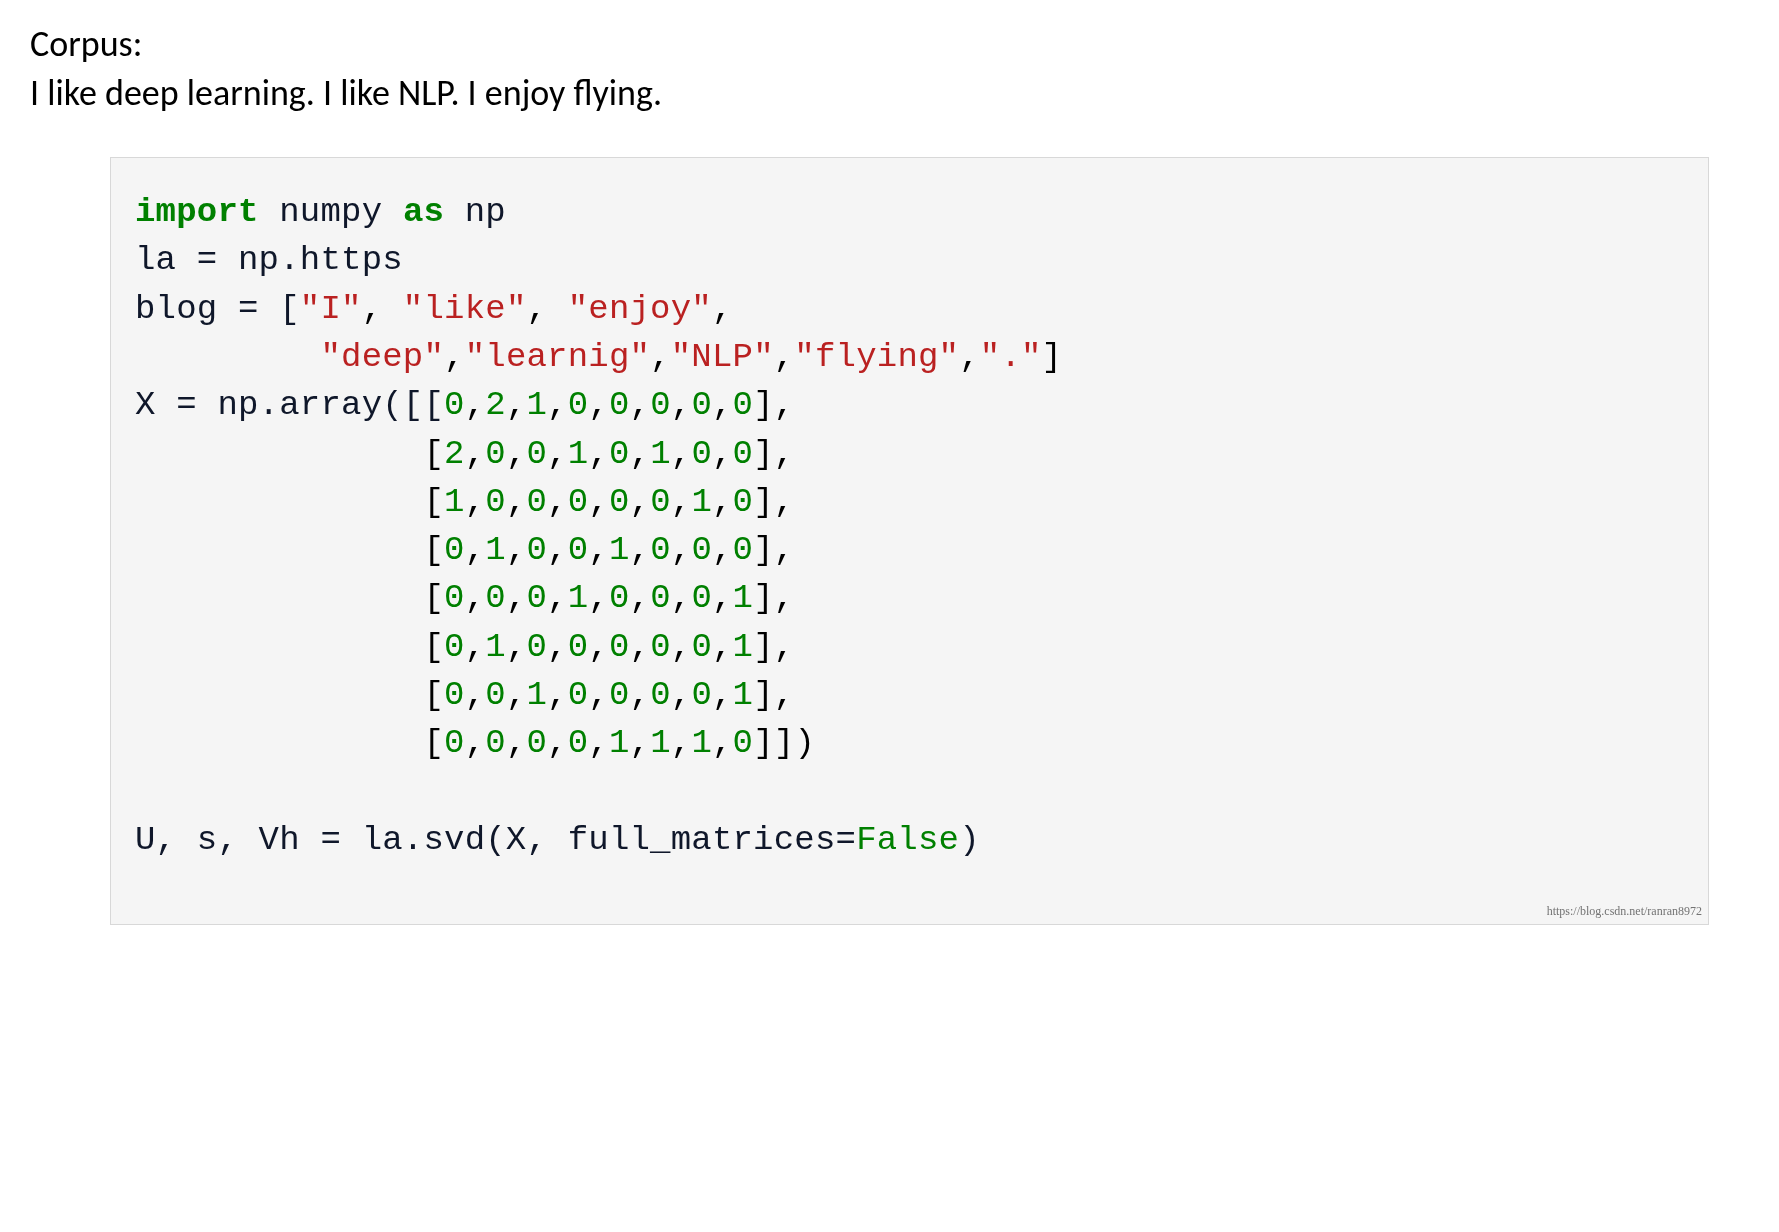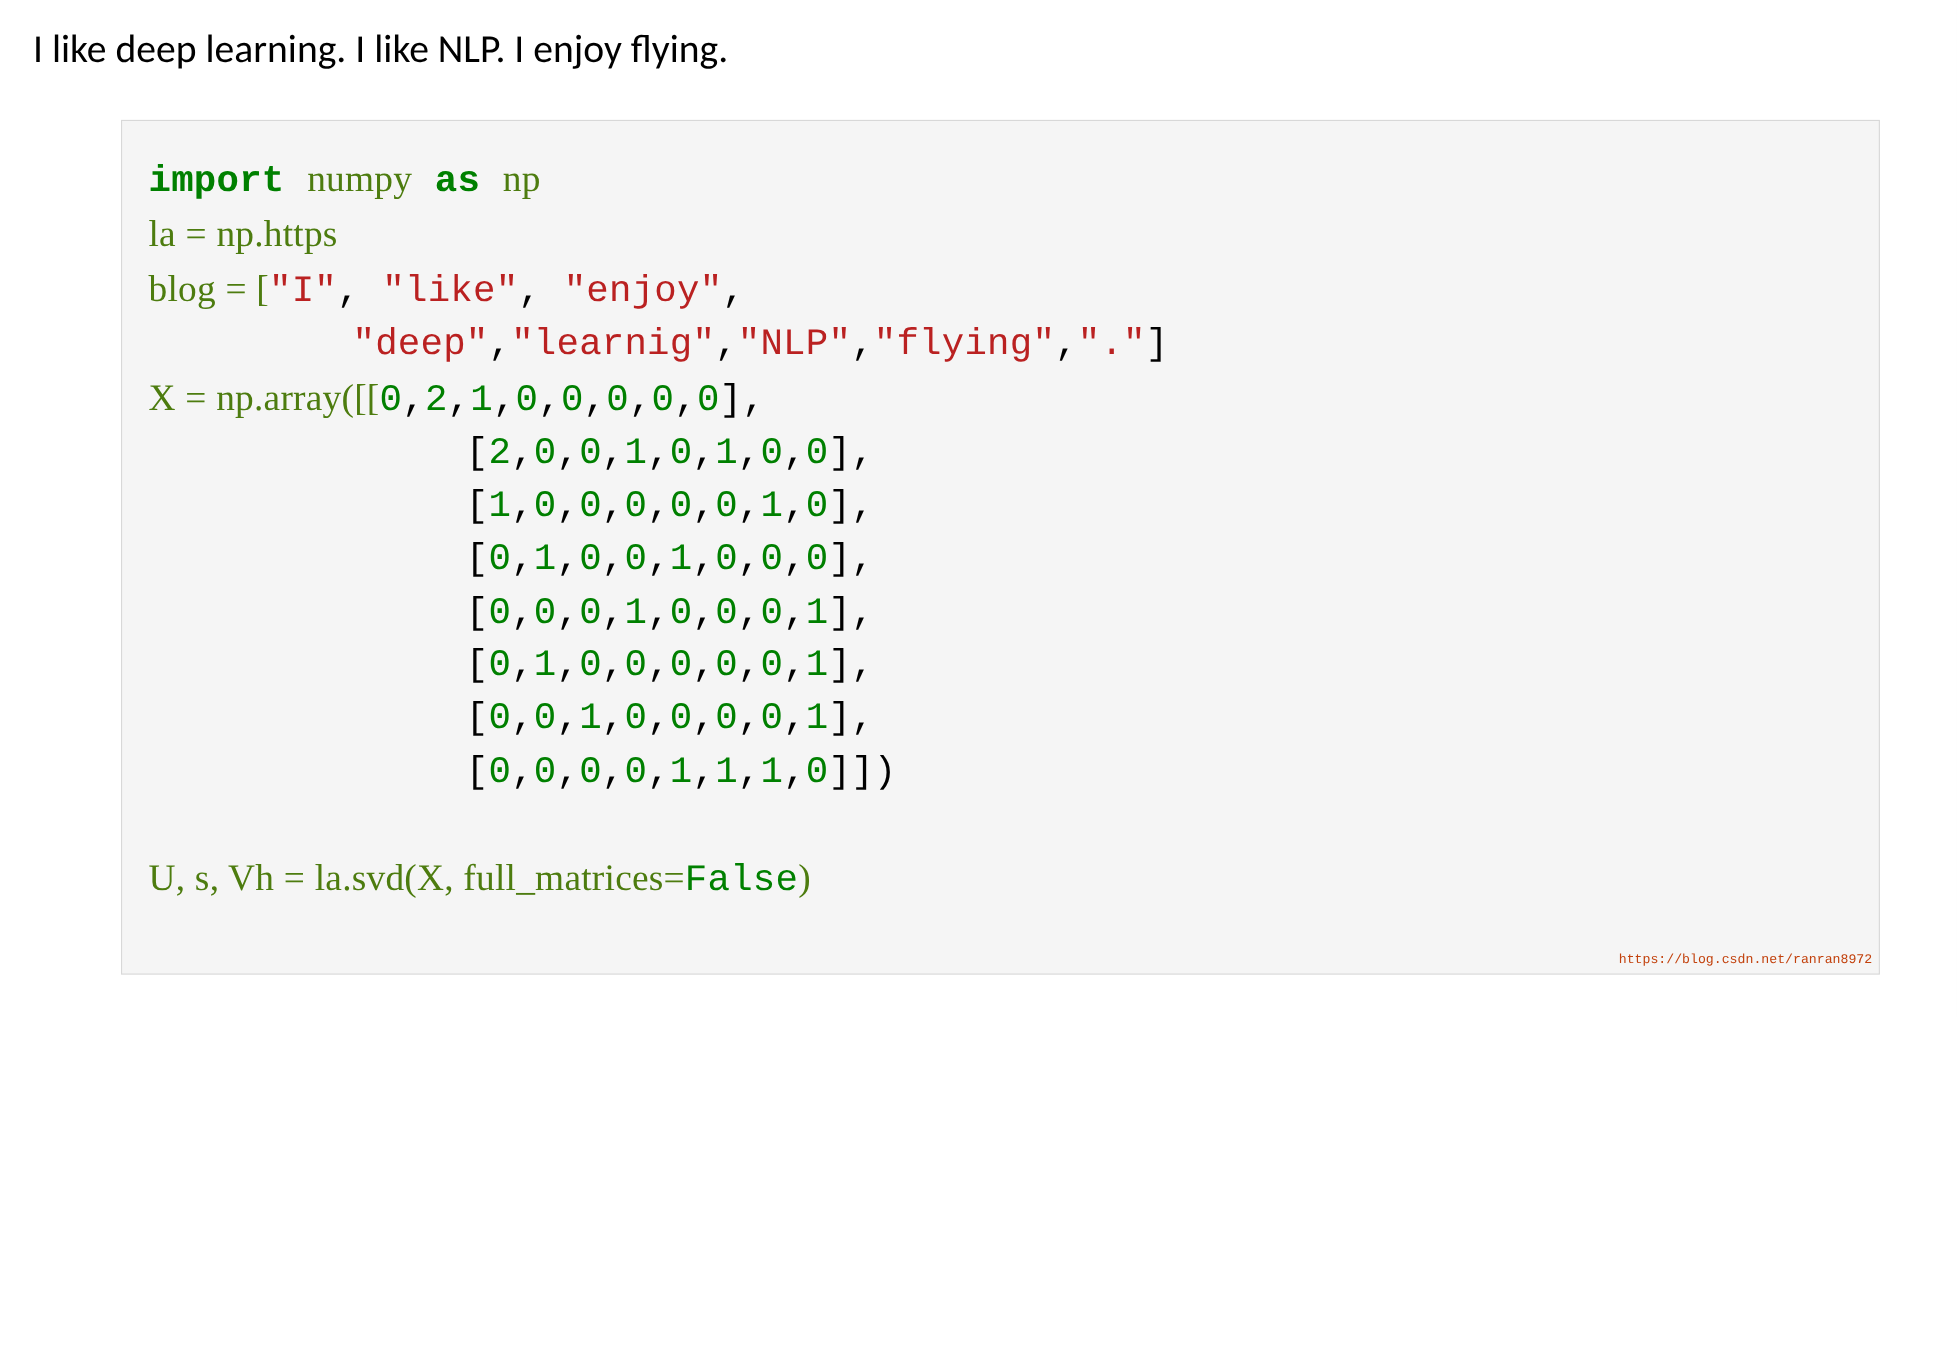--- a/index.html
+++ b/index.html
@@ -24,36 +24,37 @@
     font-size: 34px;
     line-height: 1.42;
     white-space: pre;
     position: relative;
     letter-spacing: 0.2px;
   }
   .tok-kw   { color: #008000; font-weight: bold; text-align: right; }
   .tok-str  { color: #ba2121; }
   .tok-num  { color: #008000; }
   .tok-bool { color: #008000; font-weight: normal; }
-  .tok-id   { color: #4d7c0f; font-family: Liberation Serif, serif; }
+  .tok-id   { color: #0f172a; }
   .watermark {
     position: absolute;
     right: 6px;
     bottom: 4px;
-    font-family: Liberation Mono, monospace;
+    font-family: Liberation Serif, serif;
     font-size: 12px;
-    color: #c2410c;
+    color: #737373;
     letter-spacing: 0;
     white-space: nowrap;
   }
 </style>
 </head>
 <body>
 
 <div class="header-text">
+  <div>Corpus:</div>
   <div>I like deep learning. I like NLP. I enjoy flying.</div>
 </div>
 
 <div class="code-block"><span class="tok-kw">import</span> <span class="tok-id">numpy</span> <span class="tok-kw">as</span> <span class="tok-id">np</span>
 <span class="tok-id">la = np.https</span>
 <span class="tok-id">blog = [</span><span class="tok-str">"I"</span><span>, </span><span class="tok-str">"like"</span><span>, </span><span class="tok-str">"enjoy"</span><span>,</span>
 <span>         </span><span class="tok-str">"deep"</span><span>,</span><span class="tok-str">"learnig"</span><span>,</span><span class="tok-str">"NLP"</span><span>,</span><span class="tok-str">"flying"</span><span>,</span><span class="tok-str">"."</span><span>]</span>
 <span class="tok-id">X = np.array([[</span><span class="tok-num">0</span><span>,</span><span class="tok-num">2</span><span>,</span><span class="tok-num">1</span><span>,</span><span class="tok-num">0</span><span>,</span><span class="tok-num">0</span><span>,</span><span class="tok-num">0</span><span>,</span><span class="tok-num">0</span><span>,</span><span class="tok-num">0</span><span>],</span>
 <span>              [</span><span class="tok-num">2</span><span>,</span><span class="tok-num">0</span><span>,</span><span class="tok-num">0</span><span>,</span><span class="tok-num">1</span><span>,</span><span class="tok-num">0</span><span>,</span><span class="tok-num">1</span><span>,</span><span class="tok-num">0</span><span>,</span><span class="tok-num">0</span><span>],</span>
 <span>              [</span><span class="tok-num">1</span><span>,</span><span class="tok-num">0</span><span>,</span><span class="tok-num">0</span><span>,</span><span class="tok-num">0</span><span>,</span><span class="tok-num">0</span><span>,</span><span class="tok-num">0</span><span>,</span><span class="tok-num">1</span><span>,</span><span class="tok-num">0</span><span>],</span>

